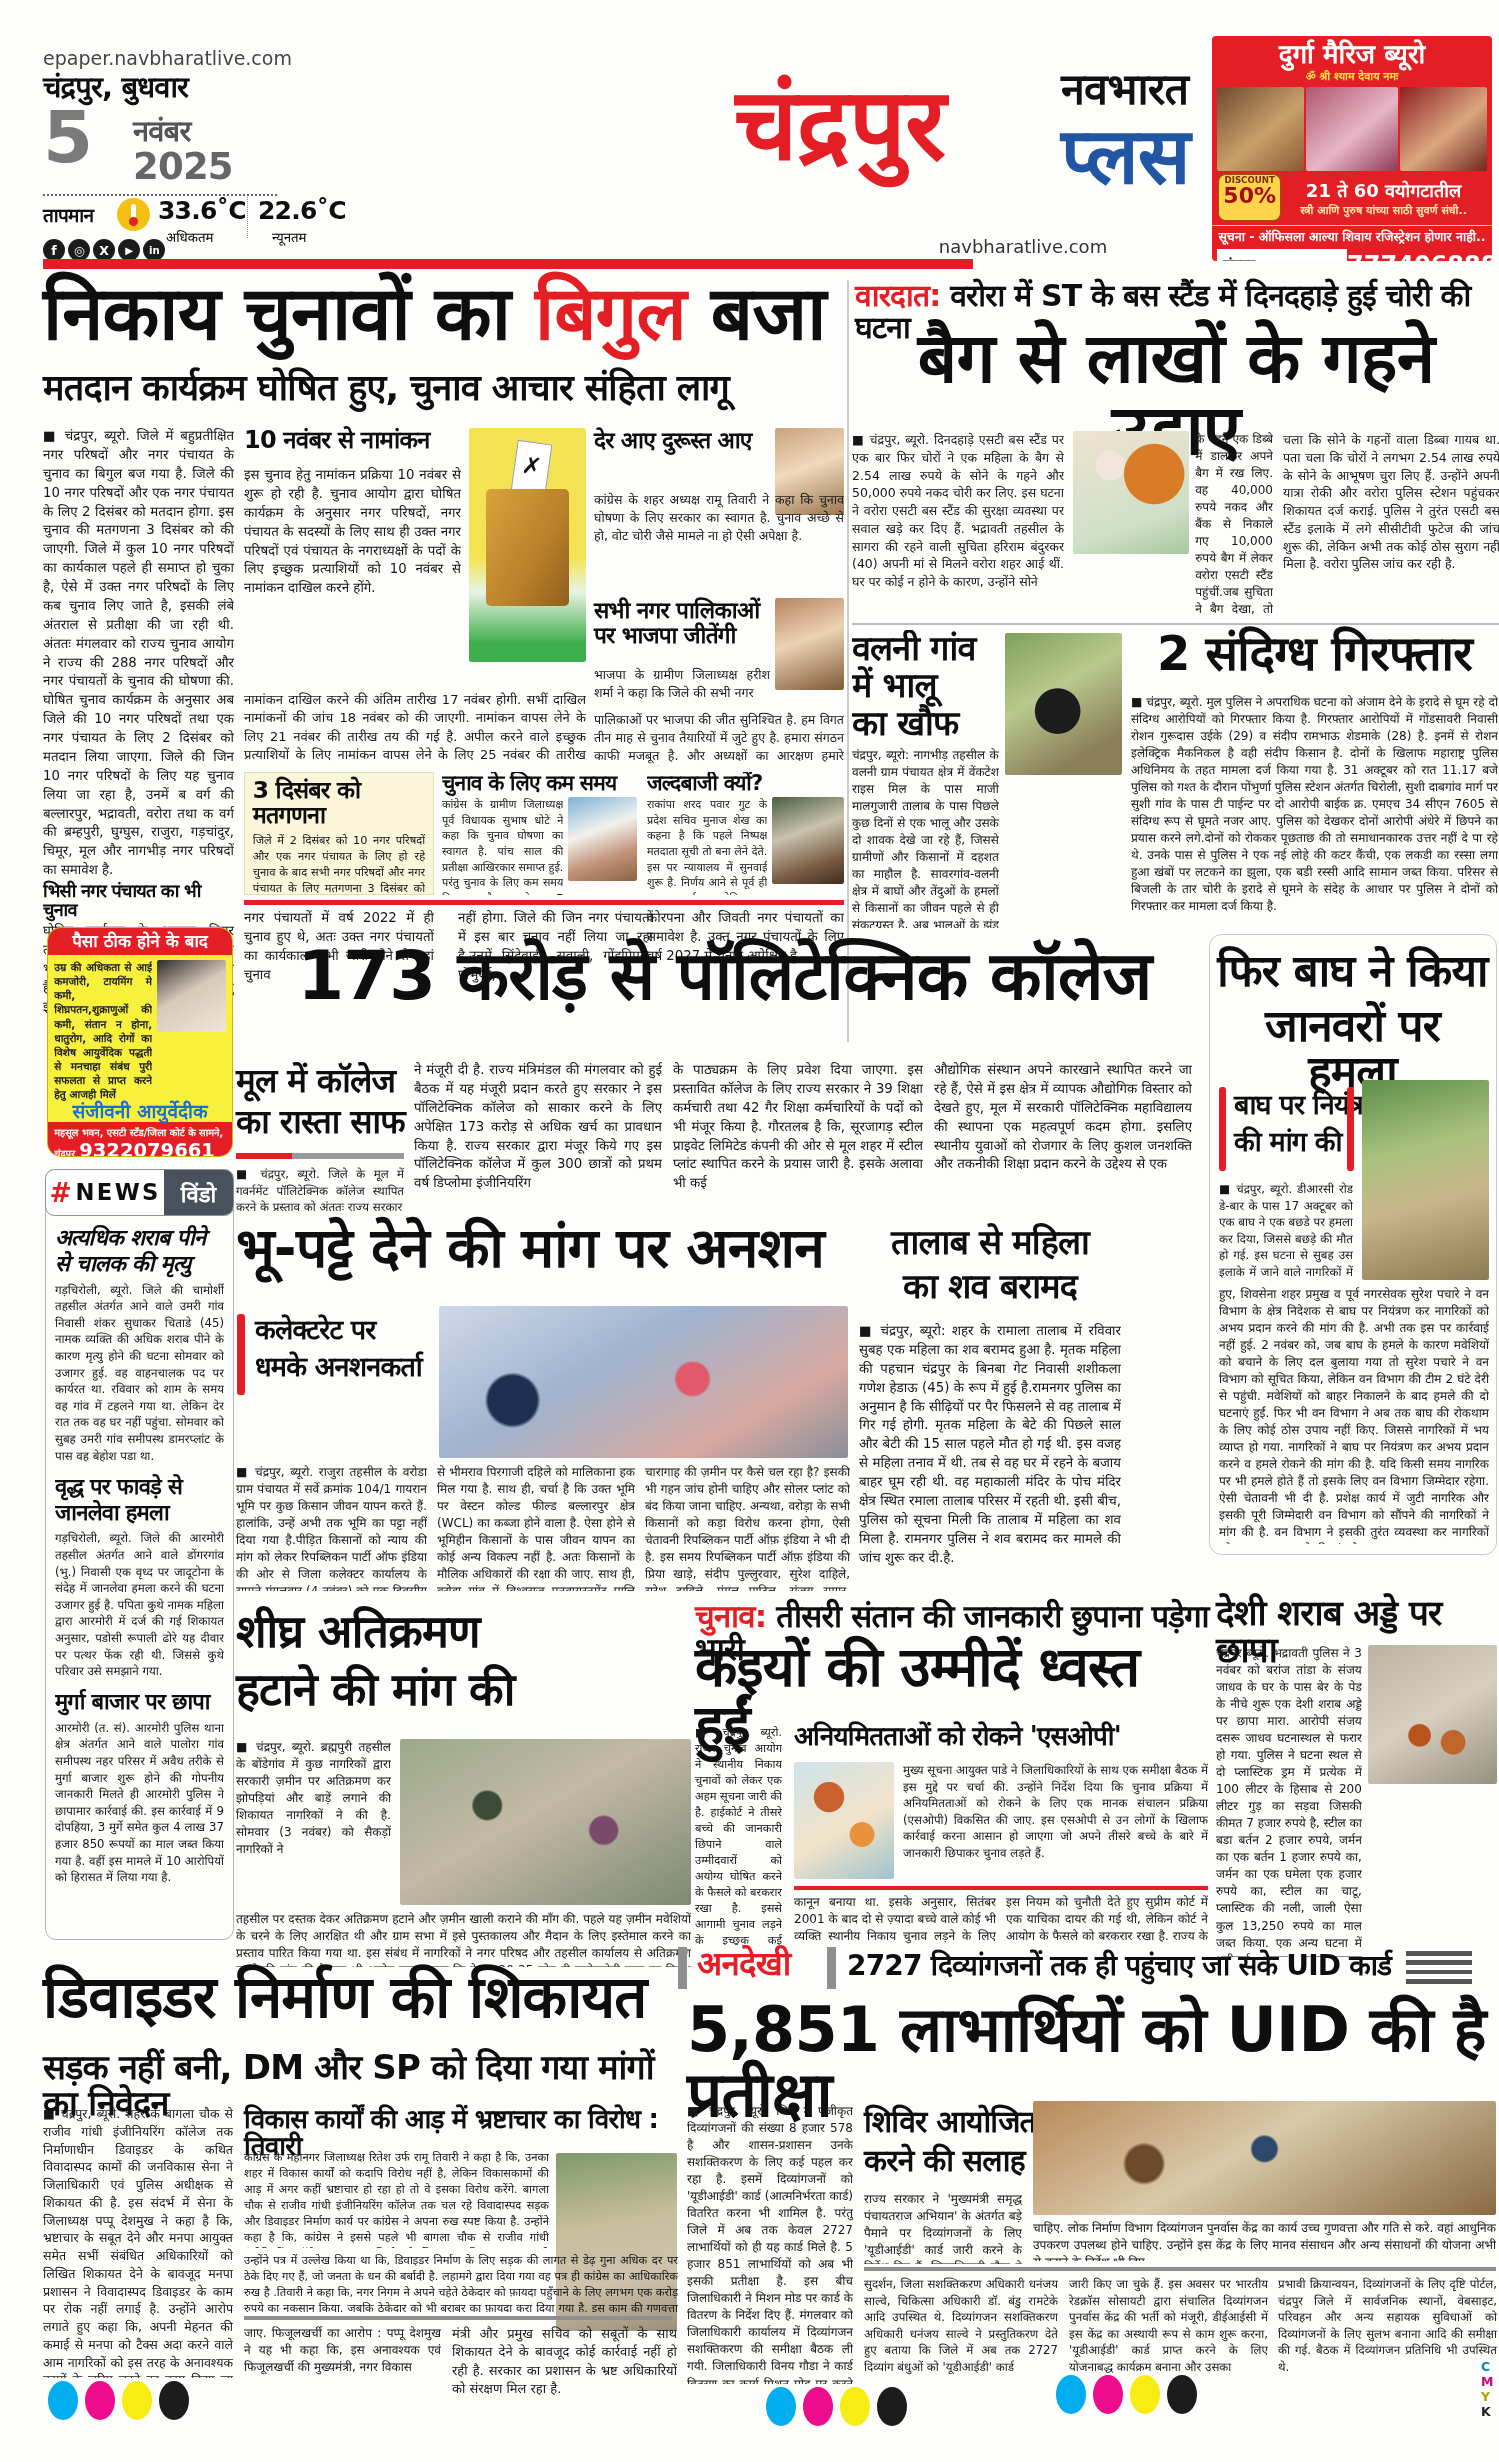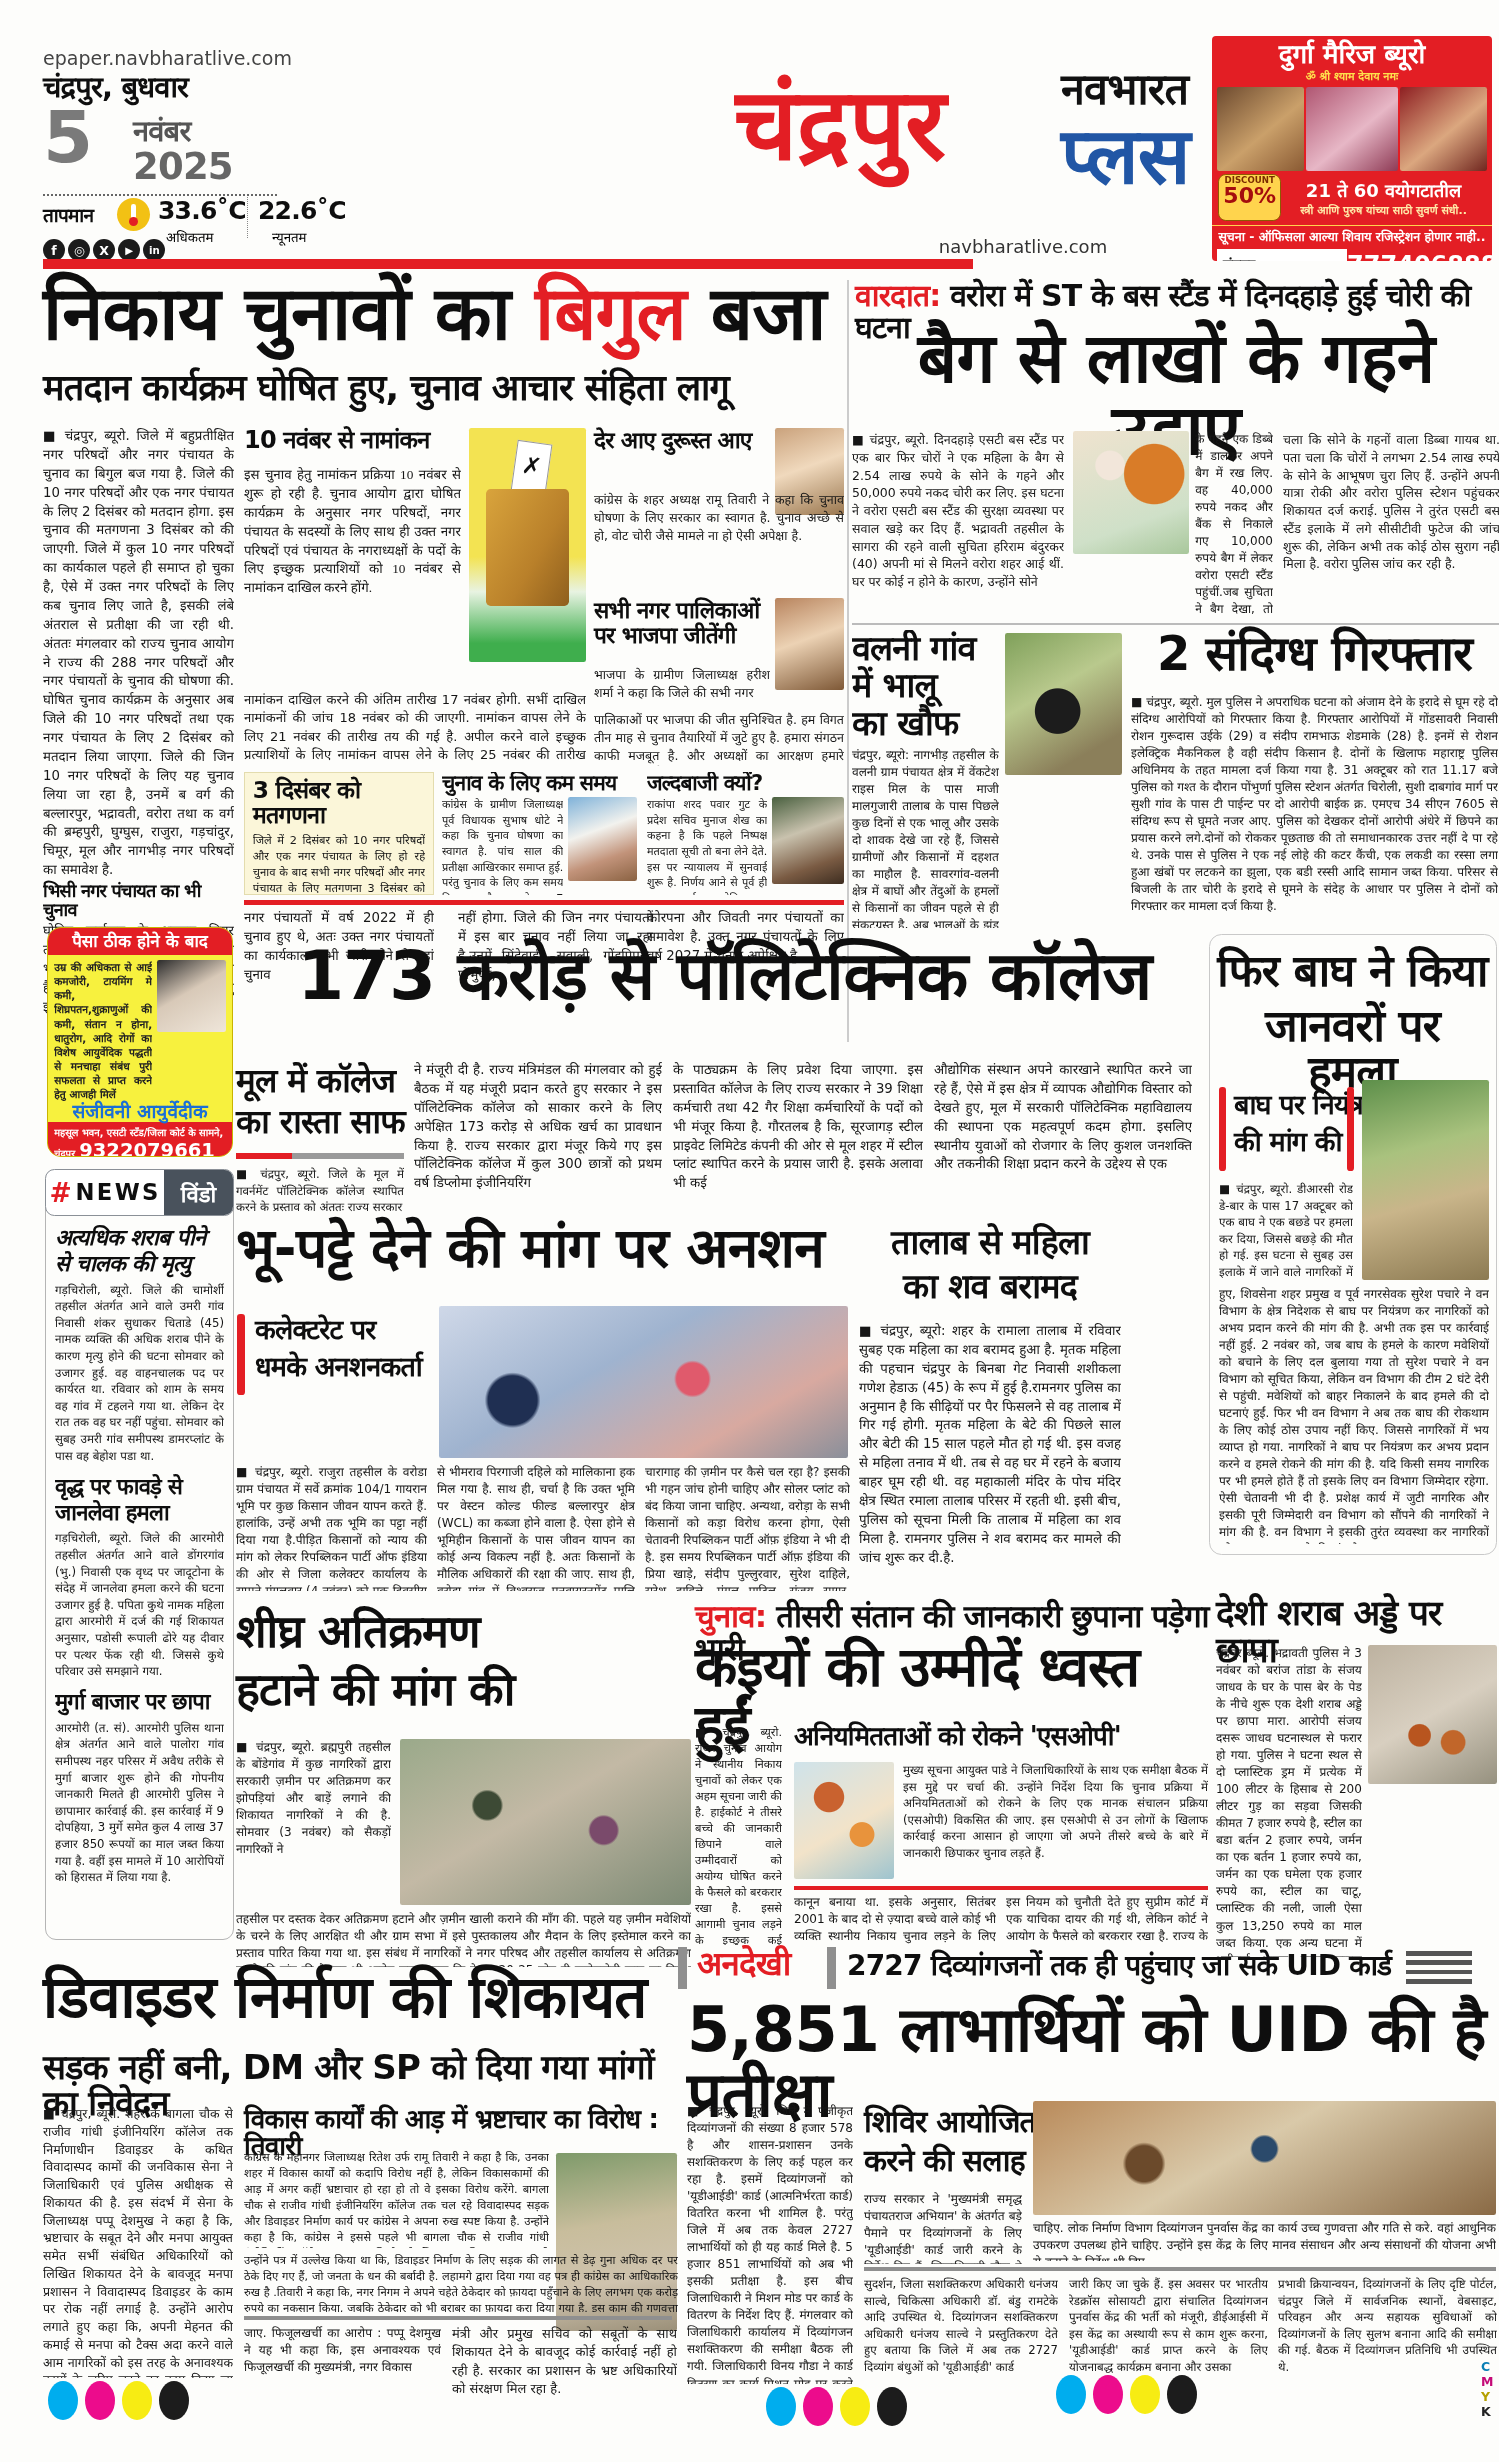--- a/index.html
+++ b/index.html
@@ -76,21 +76,21 @@
 </div>
 <div class="b hd" style="left:43px;top:369px;width:801px;height:48px;font-size:36px;">मतदान कार्यक्रम घोषित हुए, चुनाव आचार संहिता लागू</div>
 
 <div class="b" style="left:43px;top:427px;width:191px;height:603px;overflow:hidden;">
   <div class="j">■ चंद्रपुर, ब्यूरो. जिले में बहुप्रतीक्षित नगर परिषदों और नगर पंचायत के चुनाव का बिगुल बज गया है. जिले की 10 नगर परिषदों और एक नगर पंचायत के लिए 2 दिसंबर को मतदान होगा. इस चुनाव की मतगणना 3 दिसंबर को की जाएगी. जिले में कुल 10 नगर परिषदों का कार्यकाल पहले ही समाप्त हो चुका है, ऐसे में उक्त नगर परिषदों के लिए कब चुनाव लिए जाते है, इसकी लंबे अंतराल से प्रतीक्षा की जा रही थी. अंततः मंगलवार को राज्य चुनाव आयोग ने राज्य की 288 नगर परिषदों और नगर पंचायतों के चुनाव की घोषणा की. घोषित चुनाव कार्यक्रम के अनुसार अब जिले की 10 नगर परिषदों तथा एक नगर पंचायत के लिए 2 दिसंबर को मतदान लिया जाएगा. जिले की जिन 10 नगर परिषदों के लिए यह चुनाव लिया जा रहा है, उनमें ब वर्ग की बल्लारपुर, भद्रावती, वरोरा तथा क वर्ग की ब्रम्हपुरी, घुग्घुस, राजुरा, गड़चांदुर, चिमूर, मूल और नागभीड़ नगर परिषदों का समावेश है.</div>
   <div class="hd" style="font-size:18px;margin:2.3px 0;">भिसी नगर पंचायत का भी चुनाव</div>
   <div class="j">घोषित कार्यक्रम के अनुसार चिमूर तहसील के भिसी नगर पंचायत के लिए भी 2 दिसंबर को मतदान लिया जा रहा है. जिले में कुल 7 नगर पंचायतें है किंतु इनमें से 6</div>
 </div>
 
 <div class="b hd" style="left:244px;top:428px;width:219px;font-size:24px;">10 नवंबर से नामांकन</div>
-<div class="b j" style="left:244px;top:466px;width:217px;height:219px;font-family:Liberation Serif, serif;">इस चुनाव हेतु नामांकन प्रक्रिया 10 नवंबर से शुरू हो रही है. चुनाव आयोग द्वारा घोषित कार्यक्रम के अनुसार नगर परिषदों, नगर पंचायत के सदस्यों के लिए साथ ही उक्त नगर परिषदों एवं पंचायत के नगराध्यक्षों के पदों के लिए इच्छुक प्रत्याशियों को 10 नवंबर से नामांकन दाखिल करने होंगे.</div>
+<div class="b j" style="left:244px;top:466px;width:217px;height:219px;">इस चुनाव हेतु नामांकन प्रक्रिया 10 नवंबर से शुरू हो रही है. चुनाव आयोग द्वारा घोषित कार्यक्रम के अनुसार नगर परिषदों, नगर पंचायत के सदस्यों के लिए साथ ही उक्त नगर परिषदों एवं पंचायत के नगराध्यक्षों के पदों के लिए इच्छुक प्रत्याशियों को 10 नवंबर से नामांकन दाखिल करने होंगे.</div>
 
 <div class="b ph" style="left:469px;top:428px;width:117px;height:234px;background:linear-gradient(180deg,#f3e352 55%,#e8f3e2 70%,#3fae4d 92%);overflow:hidden;">
   <div class="b" style="left:45px;top:14px;width:33px;height:50px;background:#fff;border:1.6px solid #999;transform:rotate(8deg);color:#111;font-size:23.4px;text-align:center;line-height:47px;">✗</div>
   <div class="b" style="left:17px;top:61px;width:83px;height:117px;background:linear-gradient(120deg,#d9a43c,#b9802a 60%,#8f5f1d);border-radius:4.7px;"></div>
 </div>
 
 <div class="b hd" style="left:594px;top:428px;width:180px;font-size:22.7px;line-height:1.12;">देर आए दुरूस्त आए</div>
 <div class="b ph" style="left:775px;top:428px;width:69px;height:87px;background:linear-gradient(160deg,#caa27c,#f0d9bd 45%,#9a774f);"></div>
 <div class="b j" style="left:594px;top:491px;width:250px;height:100px;font-size:12.5px;">कांग्रेस के शहर अध्यक्ष रामू तिवारी ने कहा कि चुनाव घोषणा के लिए सरकार का स्वागत है. चुनाव अच्छे से हो, वोट चोरी जैसे मामले ना हो ऐसी अपेक्षा है.</div>
 

